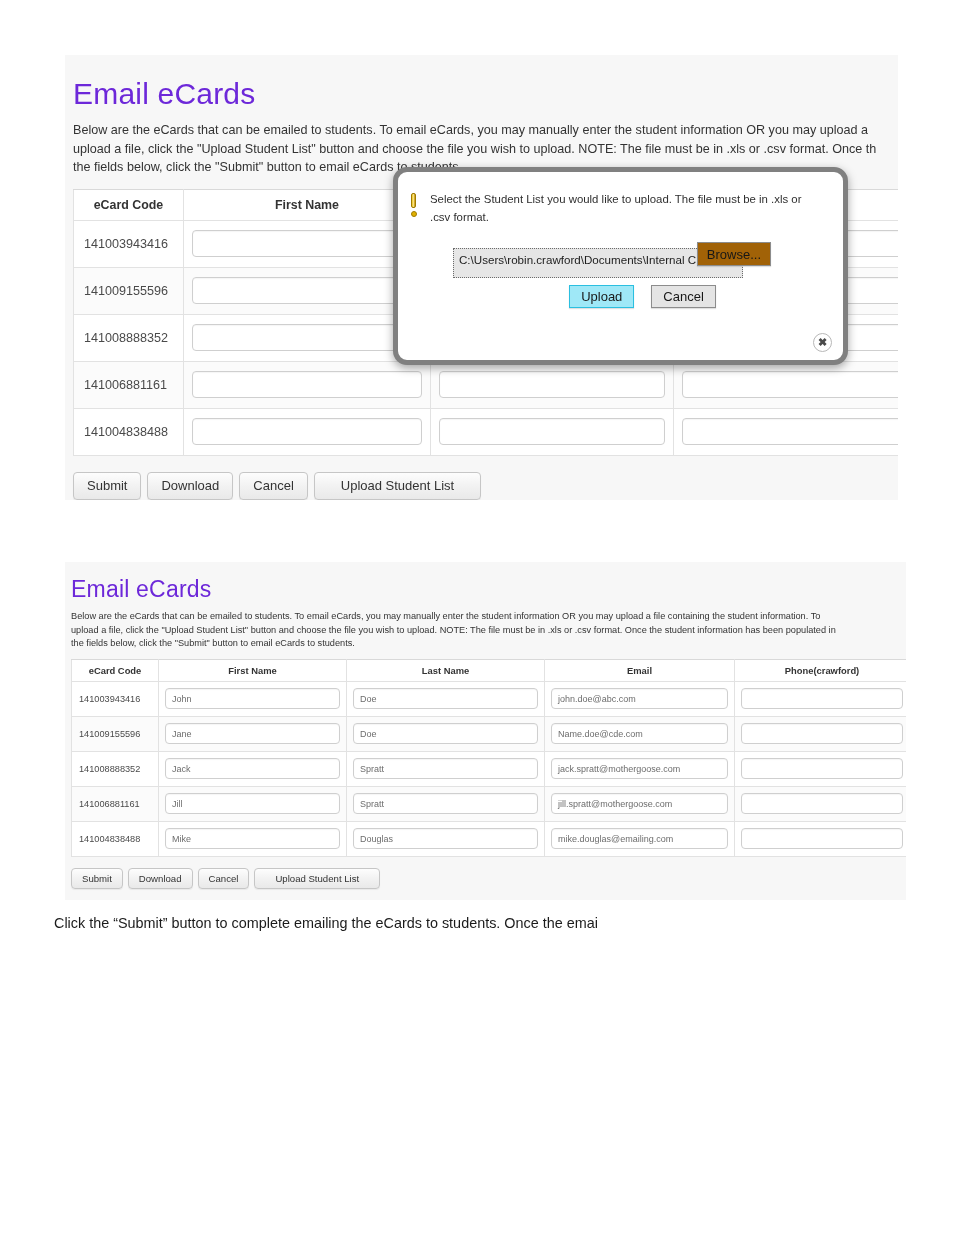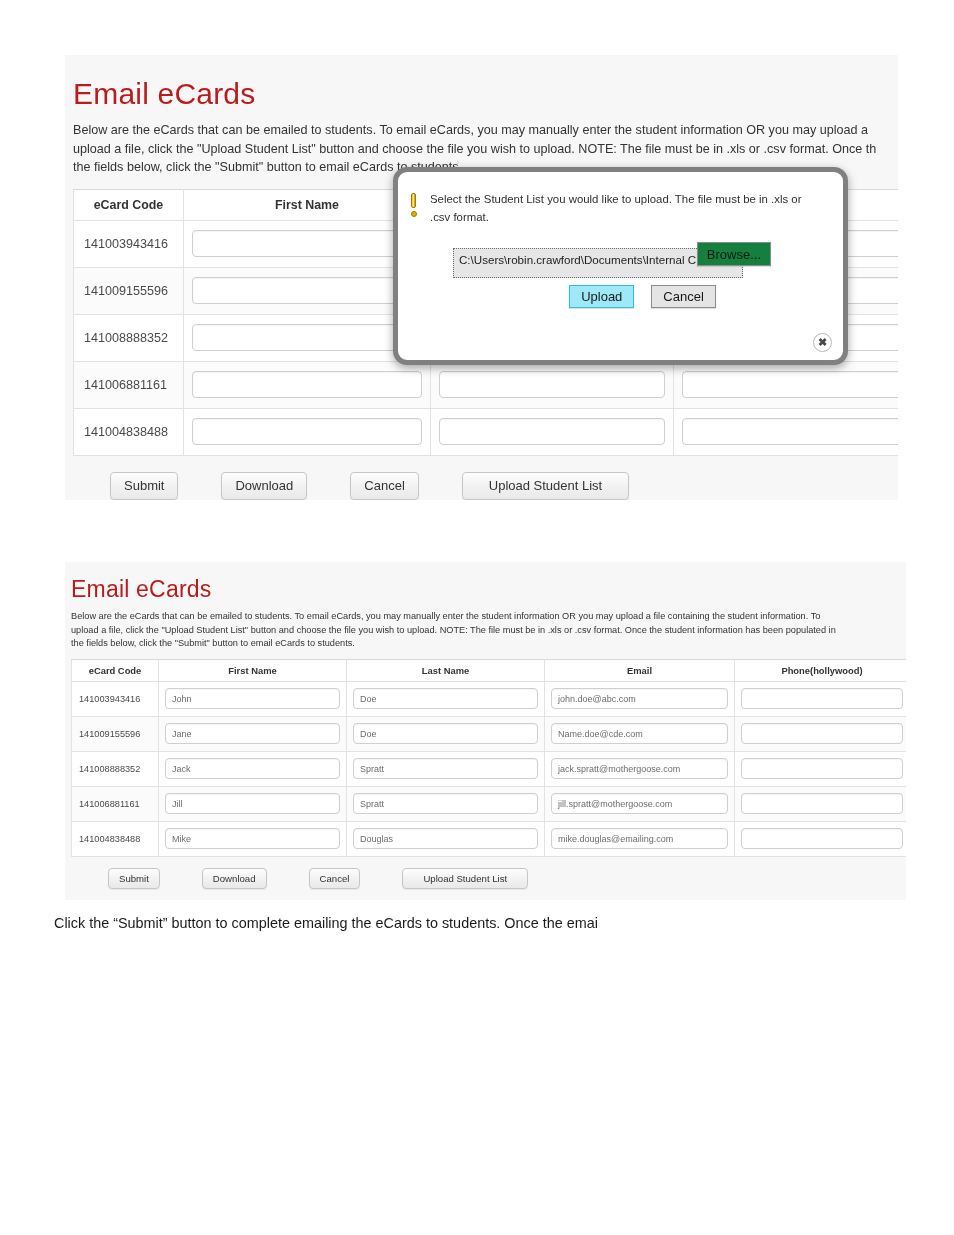--- a/index.html
+++ b/index.html
@@ -19,21 +19,21 @@
   .shot {
     position: absolute;
     background: #f7f7f7;
     overflow: hidden;
   }
   .shot-1 { left: 65px; top: 55px;  width: 833px; height: 445px; }
   .shot-2 { left: 65px; top: 562px; width: 841px; height: 338px; }
 
   
   .page-title {
-    color: #b91c1c;
+    color: #6d28d9;
     font-weight: 400;
     letter-spacing: 0.2px;
     white-space: nowrap;
   }
   .shot-1 .page-title { font-size: 30px; margin: 22px 0 0 8px; }
   .shot-2 .page-title { font-size: 23px; margin: 14px 0 0 6px; }
 
   
   .intro {
     color: #333333;
@@ -114,21 +114,20 @@
     display: inline-flex;
     align-items: center;
     justify-content: center;
     border: 1px solid #c6c6c6;
     border-radius: 4px;
     background: linear-gradient(to bottom, #fdfdfd 0%, #f2f2f2 50%, #e9e9e9 100%);
     color: #333333;
     white-space: nowrap;
     box-shadow: 0 1px 1px rgba(0,0,0,0.06);
     cursor: pointer;
-    margin-left: 37px;
   }
   .shot-1 .btn { height: 28px; font-size: 13px; padding: 0 13px; }
   .shot-1 .btn.wide { padding: 0 26px; }
   .shot-2 .btn { height: 21px; font-size: 9.6px; padding: 0 10px; }
   .shot-2 .btn.wide { padding: 0 20px; }
 
   
   .modal {
     position: absolute;
     left: 393px;
@@ -201,21 +200,21 @@
     position: absolute;
     right: -28px;
     top: -6px;
     height: 24px;
     box-sizing: border-box;
     display: inline-flex;
     align-items: center;
     justify-content: center;
     padding: 0 9px;
     border: 1px solid #8c8c8c;
-    background: #15803d;
+    background: #a16207;
     color: #171717;
     font-size: 13px;
     box-shadow: 0 1px 1px rgba(0,0,0,0.12);
     cursor: pointer;
     white-space: nowrap;
   }
 
   .modal-actions {
     display: flex;
     justify-content: center;
@@ -416,21 +415,21 @@
         <col style="width:198px">
         <col style="width:190px">
         <col style="width:175px">
     </colgroup>
     <thead>
       <tr>
         <th>eCard Code</th>
         <th>First Name</th>
         <th>Last Name</th>
         <th>Email</th>
-        <th>Phone(hollywood)</th>
+        <th>Phone(crawford)</th>
       </tr>
     </thead>
     <tbody>
       <tr>
         <td class="code">141003943416</td>
         <td>
             <span class="fld">John</span>
           </td>
         <td>
             <span class="fld">Doe</span>

